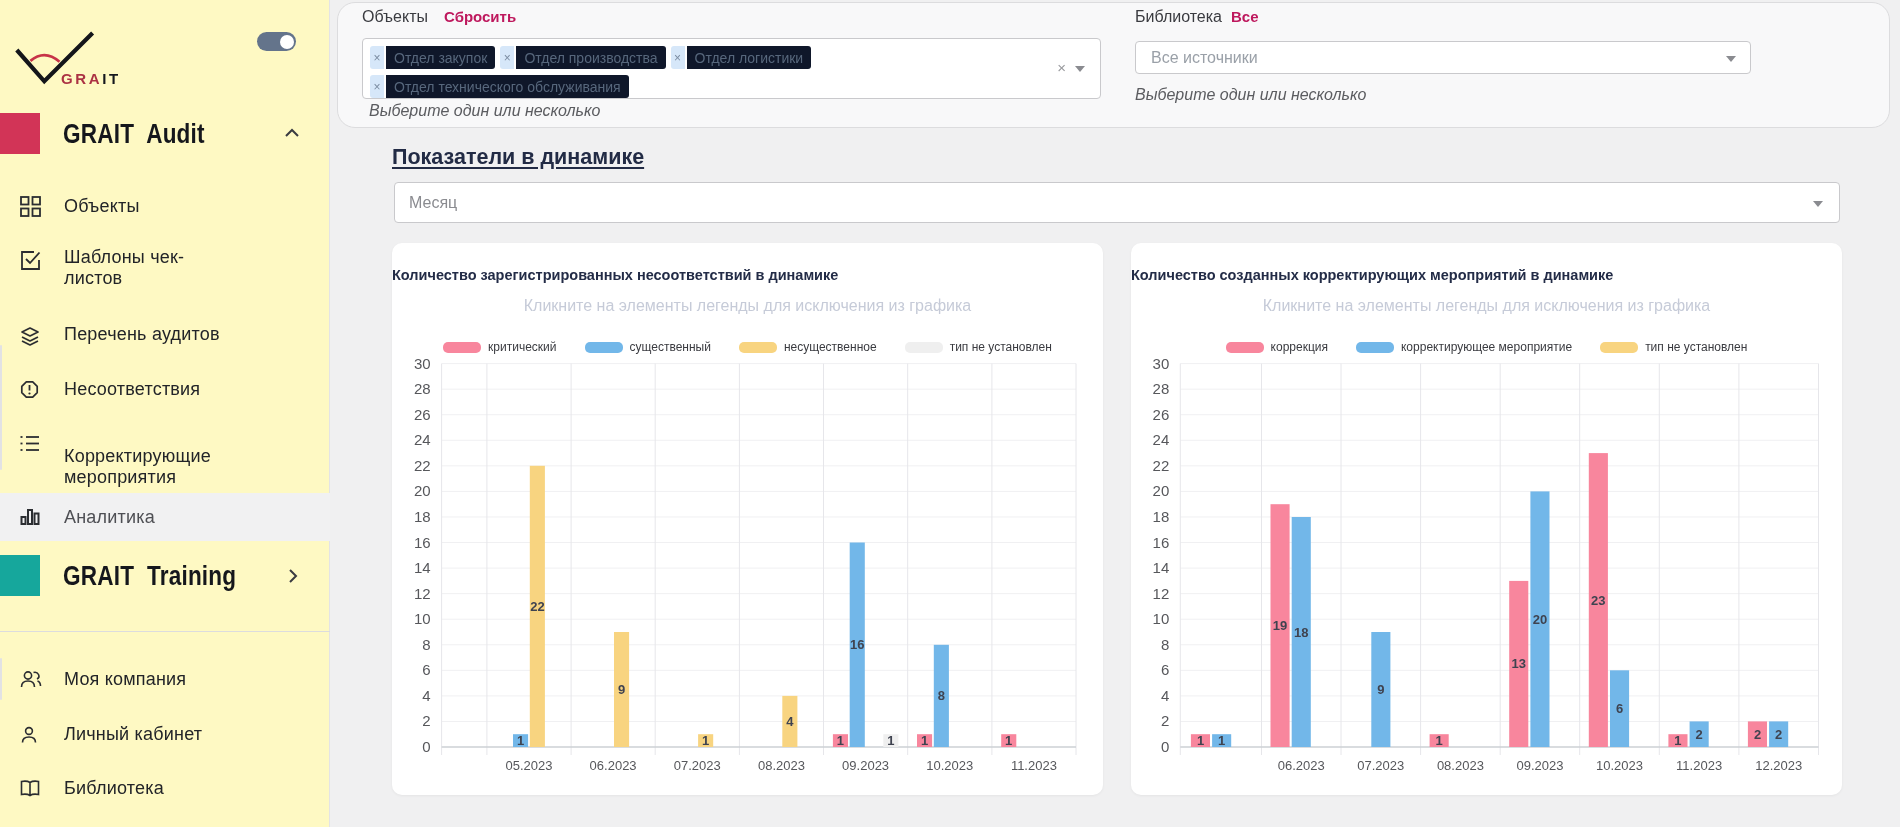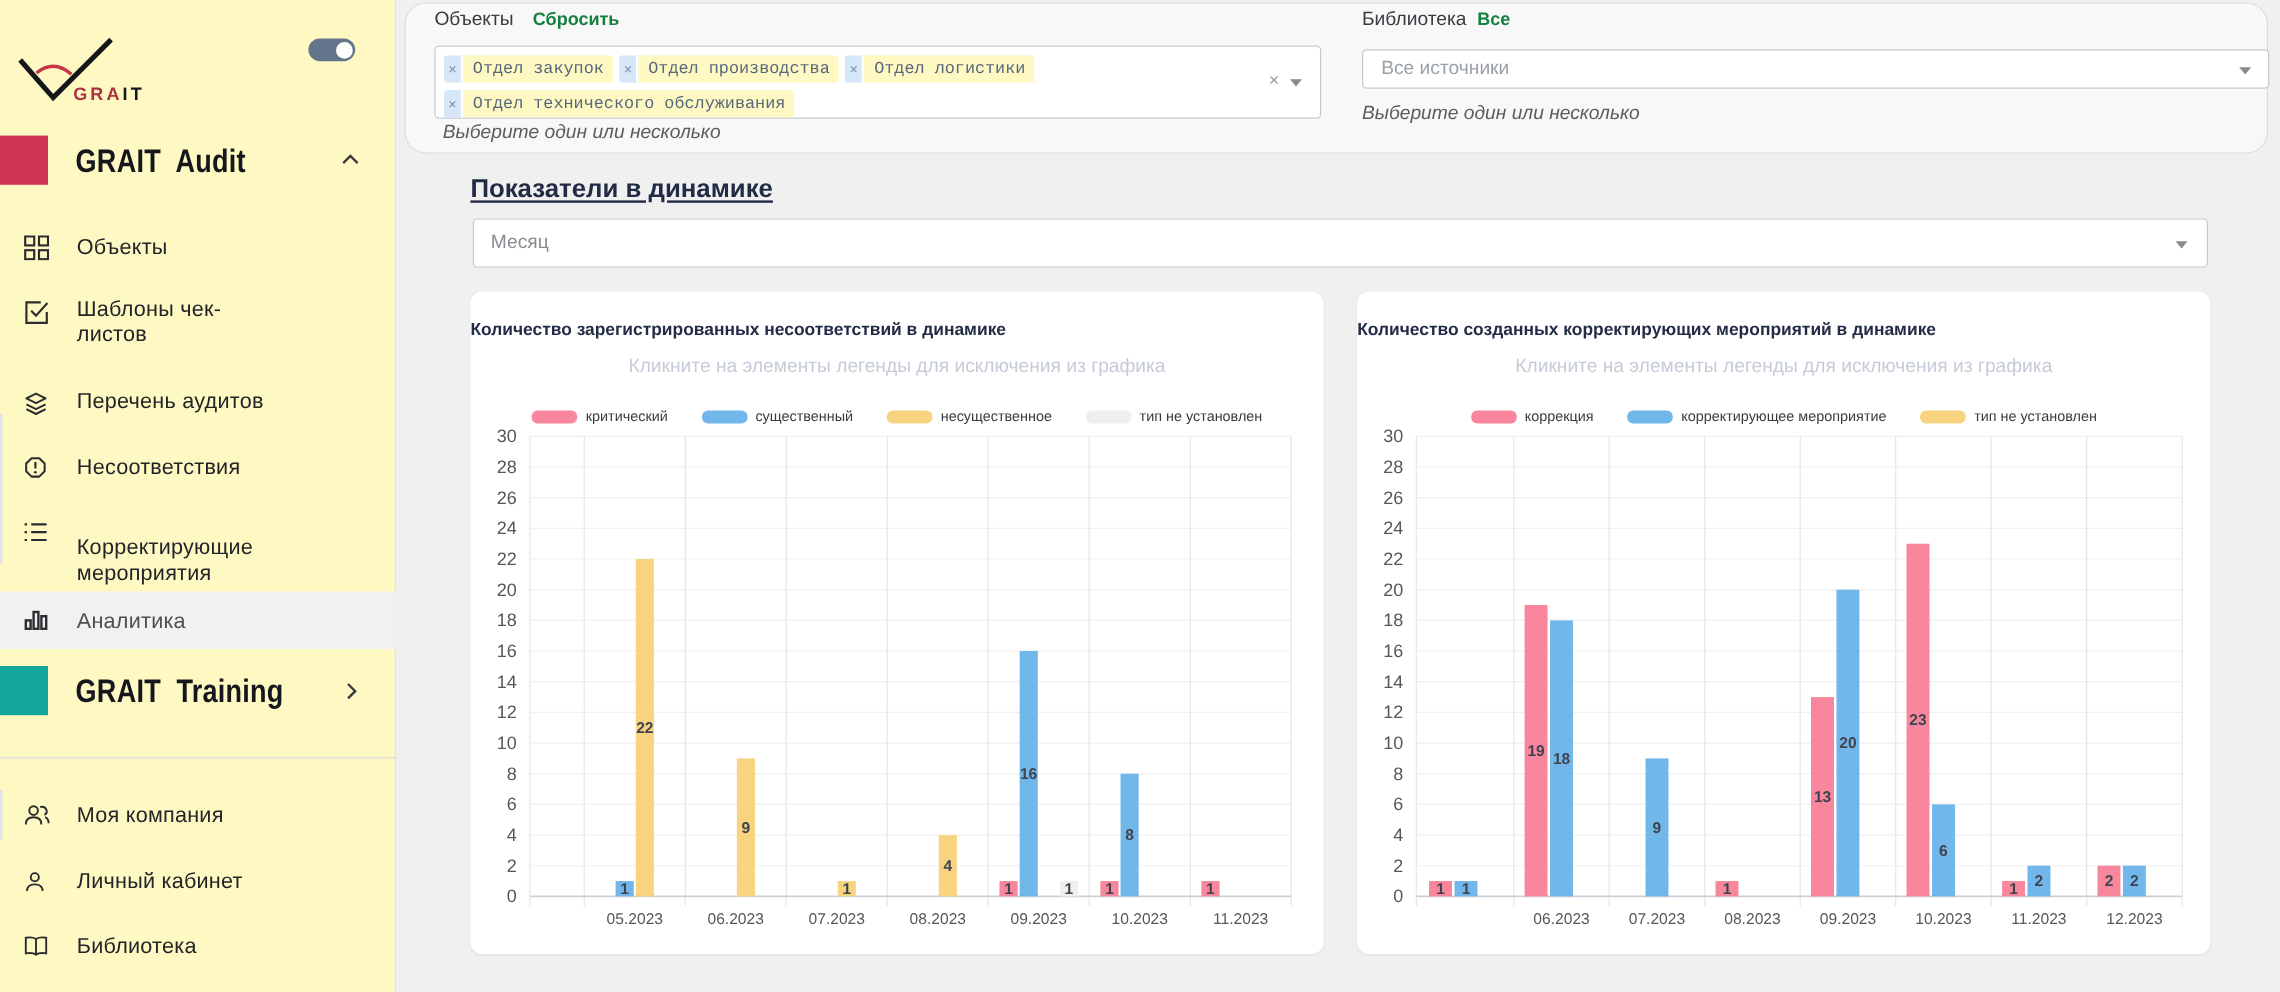--- a/index.html
+++ b/index.html
@@ -15,28 +15,28 @@
 .brand { position:absolute; left:63px; font-size:23px; font-weight:bold; color:#15171c; letter-spacing:0.2px; transform:scale(0.98,1.18); transform-origin:left center; }
 .mitem { position:absolute; left:64px; font-size:18px; color:#222428; letter-spacing:0.2px; }
 .micon { position:absolute; left:20px; }
 #active-row { position:absolute; left:0; top:493px; width:330px; height:48px; background:#f1f1f2; }
 #divider { position:absolute; left:0; top:631px; width:330px; height:1px; background:#dcdcde; }
 .scrollthumb { position:absolute; left:0; width:2px; background:#e2e2e4; border-radius:2px; }
 
 
 #topcard { position:absolute; left:337px; top:2px; width:1553px; height:126px; background:#f8f8f9; border:1px solid #dcdcde; border-radius:18px; }
 .lbl { position:absolute; font-size:16px; color:#3a3b40; }
-.plink { position:absolute; font-size:15px; font-weight:bold; color:#15803d; }
+.plink { position:absolute; font-size:15px; font-weight:bold; color:#be185d; }
 #mselect { position:absolute; left:24px; top:35px; width:739px; height:61px; background:#fff; border:1px solid #c9c9cc; border-radius:4px; padding:5px 40px 5px 6px; }
 .chip { display:inline-flex; height:23px; margin:0 5px 0 0; font-size:14px; border-radius:3px; overflow:hidden; vertical-align:top; }
 .chx { background:#d6e7f9; color:#7b8ca1; width:16px; display:flex; align-items:center; justify-content:center; font-size:12px; border-right:2px solid #fff; }
-.cht { background:#fef9c3; color:#57677c; display:flex; align-items:center; padding:0 8px; white-space:nowrap;font-family:Liberation Mono, monospace; }
+.cht { background:#0f172a; color:#57677c; display:flex; align-items:center; padding:0 8px; white-space:nowrap; }
 .hint { position:absolute; font-size:16px; font-style:italic; color:#5b5c60; }
 .selicons { position:absolute; color:#8a8b90; }
-#srcinput { position:absolute; left:797px; top:38px; width:756px; height:33px; background:#fff; border:1px solid #c9c9cc; border-radius:4px; font-size:16px; color:#9aa0a8; line-height:31px; padding-left:15px; }
+#srcinput { position:absolute; left:797px; top:38px; width:616px; height:33px; background:#fff; border:1px solid #c9c9cc; border-radius:4px; font-size:16px; color:#9aa0a8; line-height:31px; padding-left:15px; }
 
 
 #h1 { position:absolute; left:392px; top:145px; font-size:21.5px; font-weight:600; color:#222b45; text-decoration:underline; text-underline-offset:3px; }
 #monthsel { position:absolute; left:394px; top:182px; width:1446px; height:41px; background:#fff; border:1px solid #c9c9cc; border-radius:4px; font-size:16px; color:#8a8b90; line-height:39px; padding-left:14px; }
 .downarr { position:absolute; width:0; height:0; border-left:5px solid transparent; border-right:5px solid transparent; border-top:6px solid #8a8b90; }
 
 
 .card { position:absolute; top:243px; width:711px; height:552px; background:#fff; border-radius:10px; box-shadow:0 1px 3px rgba(0,0,0,0.05); }
 .ctitle { position:absolute; top:24px; left:0; width:100%; font-size:14.5px; font-weight:bold; color:#232C47; }
 .csub { position:absolute; top:54px; left:0; width:100%; text-align:center; font-size:16px; color:#C6CBD8; }

